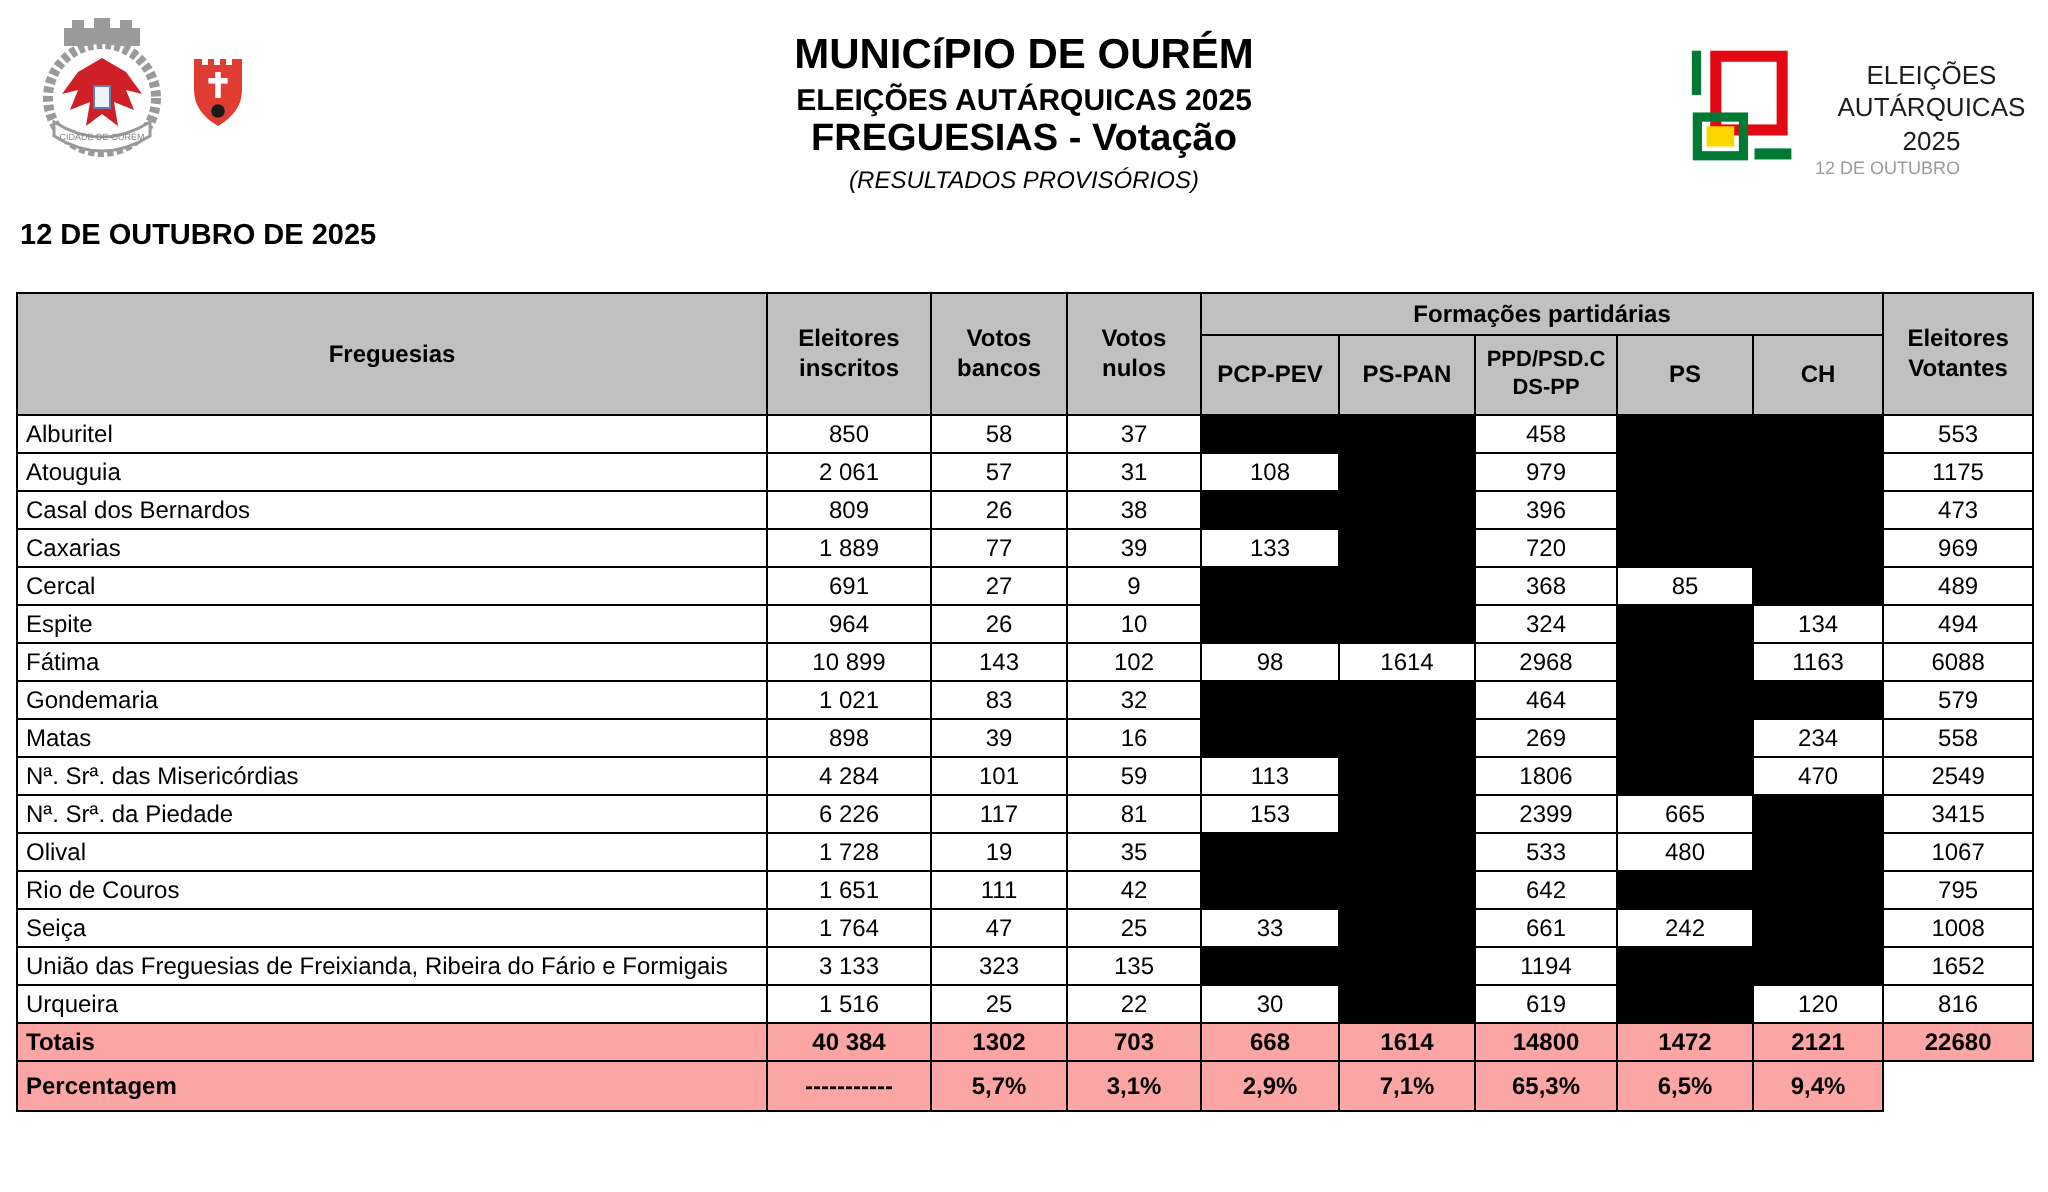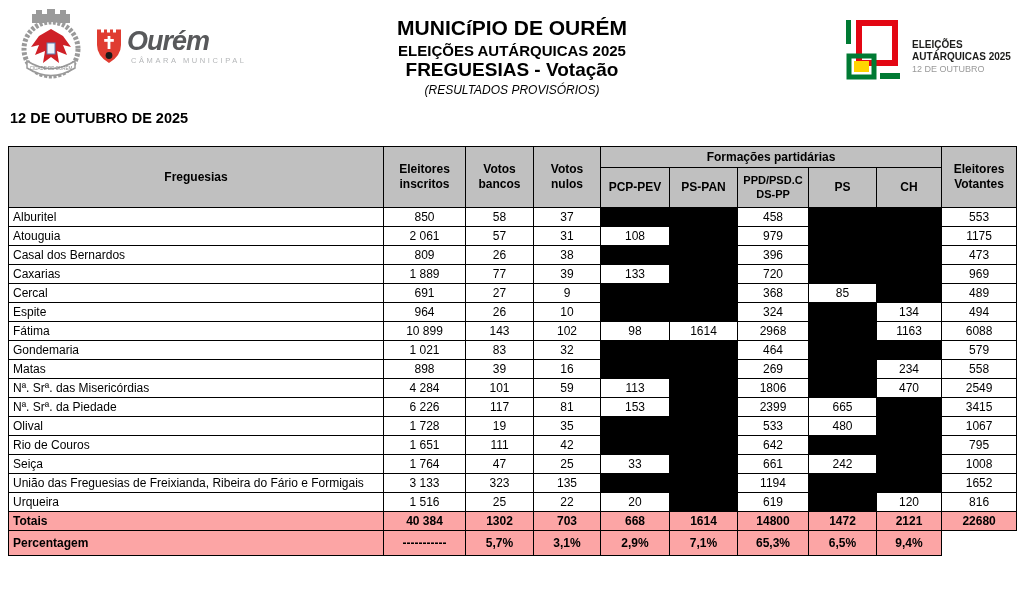--- a/index.html
+++ b/index.html
@@ -22,21 +22,21 @@
   
   .titles { position: absolute; left: 0; right: 0; top: 16px; text-align: center; line-height: 1.15; }
   .title-main { font-size: 21px; font-weight: bold; }
   .title-sub1 { font-size: 15px; font-weight: bold; margin-top: 2px; }
   .title-sub2 { font-size: 19px; font-weight: bold; margin-top: 0; }
   .title-sub3 { font-size: 12px; margin-top: 3px; font-style: italic; }
 
   
   .elections-logo { position: absolute; left: 845px; top: 16px; display: flex; align-items: center; gap: 9px; }
   .elections-text { line-height: 1.25; padding-top: 14px; }
-  .el-l1, .el-l2 { font-size: 10px; font-weight: bold; color: #1d1d1b; }
+  .el-l1, .el-l2 { font-size: 13px; font-weight: normal; color: #1d1d1b; text-align: center; }
   .el-l3 { font-size: 9px; color: #9a9a9a; }
 
   
   .date-label { position: absolute; left: 10px; top: 110px; font-size: 14.5px; font-weight: bold; }
 
   
   table.results {
     position: absolute; left: 8px; top: 146px;
     width: 1008px;
     border-collapse: collapse;
@@ -80,24 +80,20 @@
     <text x="33" y="62" font-size="4.5" fill="#8a8a8a" text-anchor="middle">CIDADE DE OURÉM</text>
   </svg>
 
   <div class="camara-logo">
     <svg width="26" height="36" viewBox="0 0 26 36">
       <path d="M1 7 L1 1.5 L5 1.5 L5 4.5 L8 4.5 L8 1.5 L11 1.5 L11 4.5 L14 4.5 L14 1.5 L17 1.5 L17 4.5 L20 4.5 L20 1.5 L25 1.5 L25 17 Q25 28 13 35 Q1 28 1 17 Z" fill="#e03c31"></path>
       <rect x="11.6" y="8" width="2.8" height="13" fill="#ffffff"></rect>
       <rect x="8.2" y="11" width="9.6" height="2.8" fill="#ffffff"></rect>
       <circle cx="13" cy="27.5" r="3.4" fill="#1a1a1a"></circle>
     </svg>
-    <div class="camara-text">
-      <span class="camara-name">Ourém</span>
-      <span class="camara-sub">CÂMARA MUNICIPAL</span>
-    </div>
   </div>
 
   <div class="titles">
     <div class="title-main">MUNICíPIO DE OURÉM</div>
     <div class="title-sub1">ELEIÇÕES AUTÁRQUICAS 2025</div>
     <div class="title-sub2">FREGUESIAS - Votação</div>
     <div class="title-sub3">(RESULTADOS PROVISÓRIOS)</div>
   </div>
 
   <div class="elections-logo">
@@ -331,21 +327,21 @@
           <td>1194</td>
           <td class="blk"></td>
           <td class="blk"></td>
           <td>1652</td>
         </tr>
         <tr>
           <td class="name">Urqueira</td>
           <td>1 516</td>
           <td>25</td>
           <td>22</td>
-          <td>20</td>
+          <td>30</td>
           <td class="blk"></td>
           <td>619</td>
           <td class="blk"></td>
           <td>120</td>
           <td>816</td>
         </tr>
         <tr class="sum">
           <td class="name">Totais</td>
           <td>40 384</td>
           <td>1302</td>

